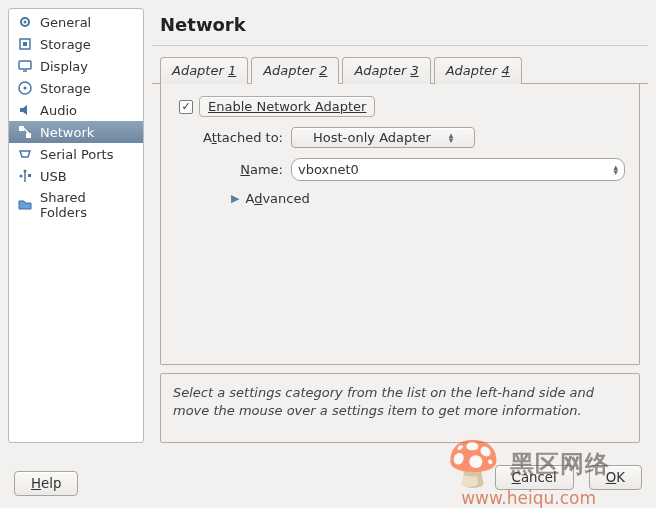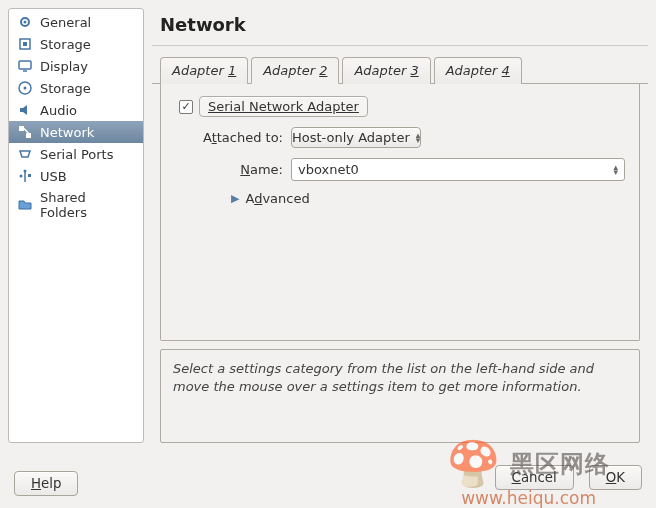--- a/index.html
+++ b/index.html
@@ -14,26 +14,26 @@
 .tabrow { display: flex; gap: 0; padding: 0 8px; border-bottom: 1px solid #b0aca5; }
 .tab { padding: 5px 11px; border: 1px solid #b0aca5; border-bottom: none; background: linear-gradient(#f7f6f5,#ecebea); border-radius: 4px 4px 0 0; margin-right: 3px; position: relative; top: 1px; cursor: pointer; color: #333; font-style: italic; }
 .tab.active { background: #f2f1f0; border-bottom: 1px solid #f2f1f0; }
 .tab .ul { text-decoration: underline; }
 .tabpanel { flex: 1; padding: 12px 14px 10px 14px; border: 1px solid #b0aca5; border-top: none; margin: 0 8px; display: flex; flex-direction: column; border-radius: 0 0 2px 2px; }
 .row { display: flex; align-items: center; margin-bottom: 10px; }
 .row .lbl { width: 116px; text-align: right; padding-right: 8px; white-space: nowrap; }
 .enable-row { margin-left: 4px; }
 .checkbox { width: 14px; height: 14px; border: 1px solid #7a7a7a; border-radius: 2px; background: #fff; display: inline-flex; align-items: center; justify-content: center; margin-right: 6px; font-size: 11px; color: #333; }
 .field-button { background: #f5f4f3; border: 1px solid #b0aca5; border-radius: 4px; padding: 2px 8px; display: inline-flex; align-items: center; box-shadow: inset 0 1px 0 #fff; }
-.selectish { background: linear-gradient(#faf9f8,#ebeae9); border: 1px solid #a9a59d; border-radius: 4px; padding: 2px 0; display: inline-flex; align-items: center; gap: 6px; box-shadow: inset 0 1px 0 #fff; cursor: pointer; white-space: nowrap; }
+.selectish { background: linear-gradient(#faf9f8,#ebeae9); border: 1px solid #a9a59d; border-radius: 4px; padding: 2px 21px; display: inline-flex; align-items: center; gap: 18px; box-shadow: inset 0 1px 0 #fff; cursor: pointer; white-space: nowrap; }
 .caret { font-size: 9px; color: #666; display: flex; flex-direction: column; line-height: 5px; }
-.name-field { flex: 1; background: #fff; border: 1px solid #a9a59d; border-radius: 3px; padding: 3px 6px; display: flex; align-items: center; justify-content: space-between; }
+.name-field { flex: 1; background: #fff; border: 1px solid #a9a59d; border-radius: 9px; padding: 3px 6px; display: flex; align-items: center; justify-content: space-between; }
 .advanced { display: flex; align-items: center; gap: 6px; margin-left: 56px; cursor: pointer; }
 .advanced .tri { color: #5a7fa6; font-size: 11px; }
-.info-box { margin: 8px 8px 0 8px; border: 1px solid #b0aca5; border-radius: 2px; padding: 10px 12px; font-style: italic; color: #444; line-height: 1.35; height: 94px; }
+.info-box { margin: 8px 8px 0 8px; border: 1px solid #b0aca5; border-radius: 2px; padding: 10px 12px; font-style: italic; color: #444; line-height: 1.35; height: 70px; }
 .bottom { padding: 8px 14px 12px 14px; display: flex; align-items: center; }
 .btn { background: linear-gradient(#faf9f8,#ebeae9); border: 1px solid #a9a59d; border-radius: 4px; padding: 4px 16px; cursor: pointer; box-shadow: inset 0 1px 0 #fff; color: #333; }
 .bottom .spacer { flex: 1; }
 .help-btn { min-width: 56px; margin-top: 12px; }
 .watermark { position: absolute; right: 46px; bottom: 18px; pointer-events: none; opacity: .6; font-size: 24px; color: #524d4a; font-weight: bold; letter-spacing: 1px; display: flex; align-items: center; gap: 8px; }
 .watermark .mushroom { font-size: 44px; color: #cfcbc7; }
 .watermark-sub { position: absolute; right: 60px; bottom: 0; font-size: 17px; color: #c2410c; opacity: .6; pointer-events: none; }
 .ul { text-decoration: underline; }
 </style>
 </head>
@@ -131,21 +131,21 @@
         <div class="tab"><span>Adapter </span><span class="ul">1</span></div>
         <div class="tab active"><span>Adapter </span><span class="ul">2</span></div>
         <div class="tab"><span>Adapter </span><span class="ul">3</span></div>
         <div class="tab"><span>Adapter </span><span class="ul">4</span></div>
       </div>
 
     <div class="tabpanel">
       <div class="row enable-row">
         <span class="checkbox">✓</span>
         <span class="field-button">
-          <span class="ul">Serial Network Adapter</span>
+          <span class="ul">Enable Network Adapter</span>
         </span>
       </div>
 
       <div class="row">
         <span class="lbl">
           <span>A</span><span class="ul">t</span><span>tached to:</span>
         </span>
         <span class="selectish">
           <span>Host-only Adapter</span>
           <span class="caret">▴<br>▾</span>

